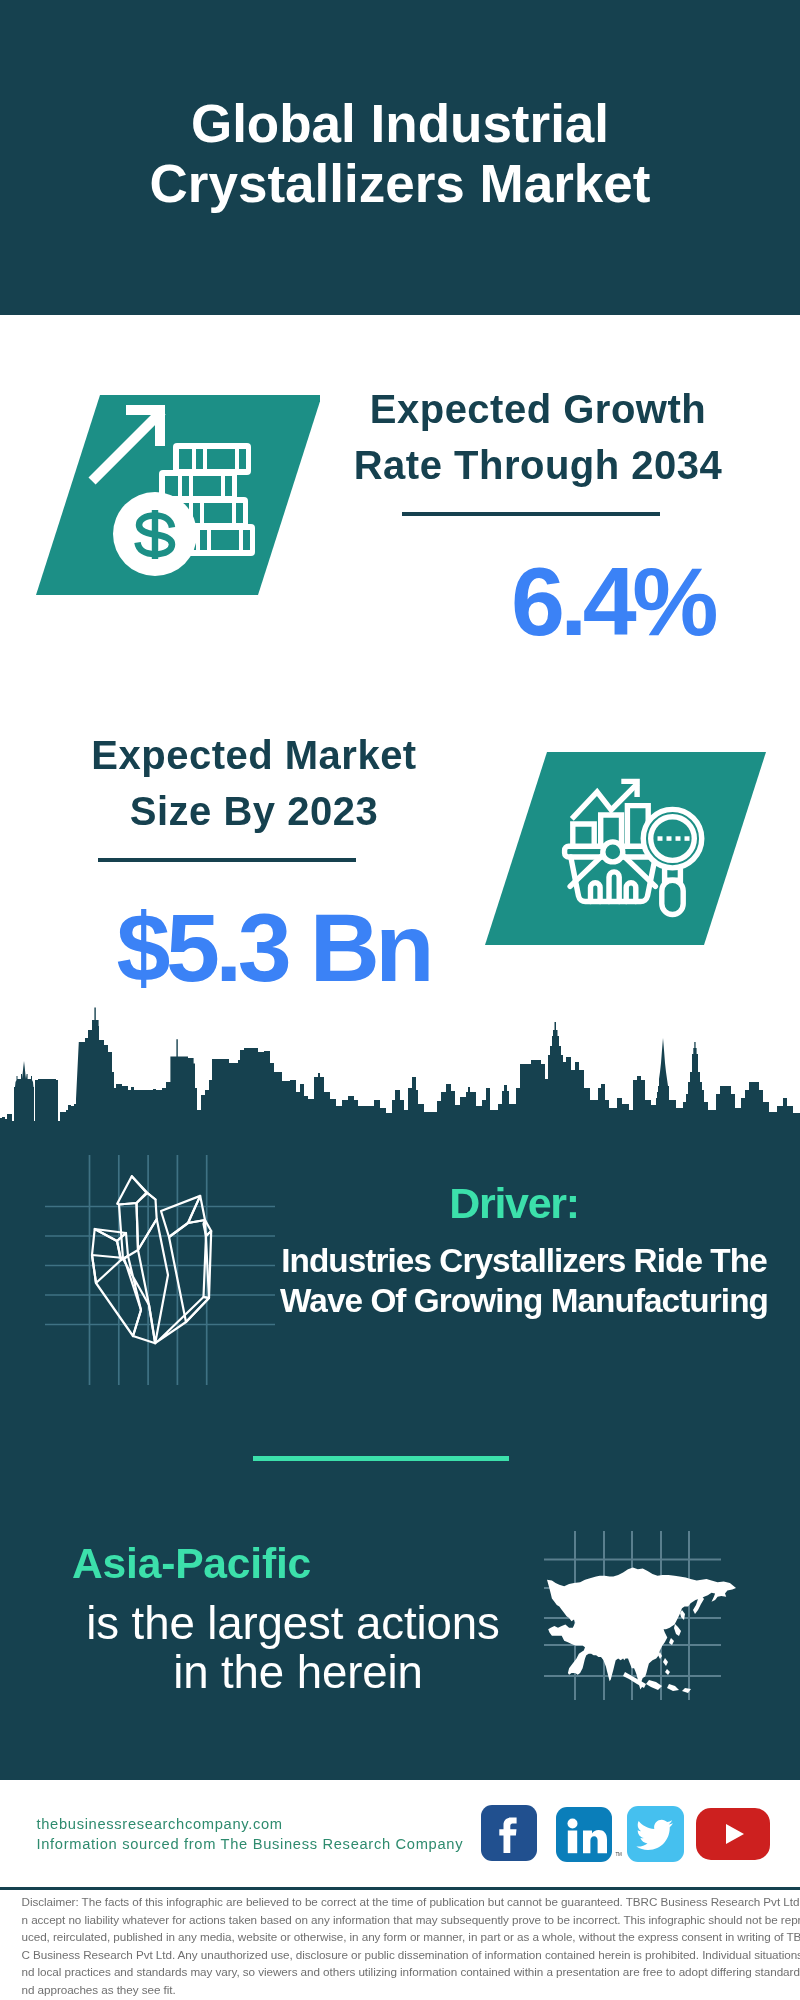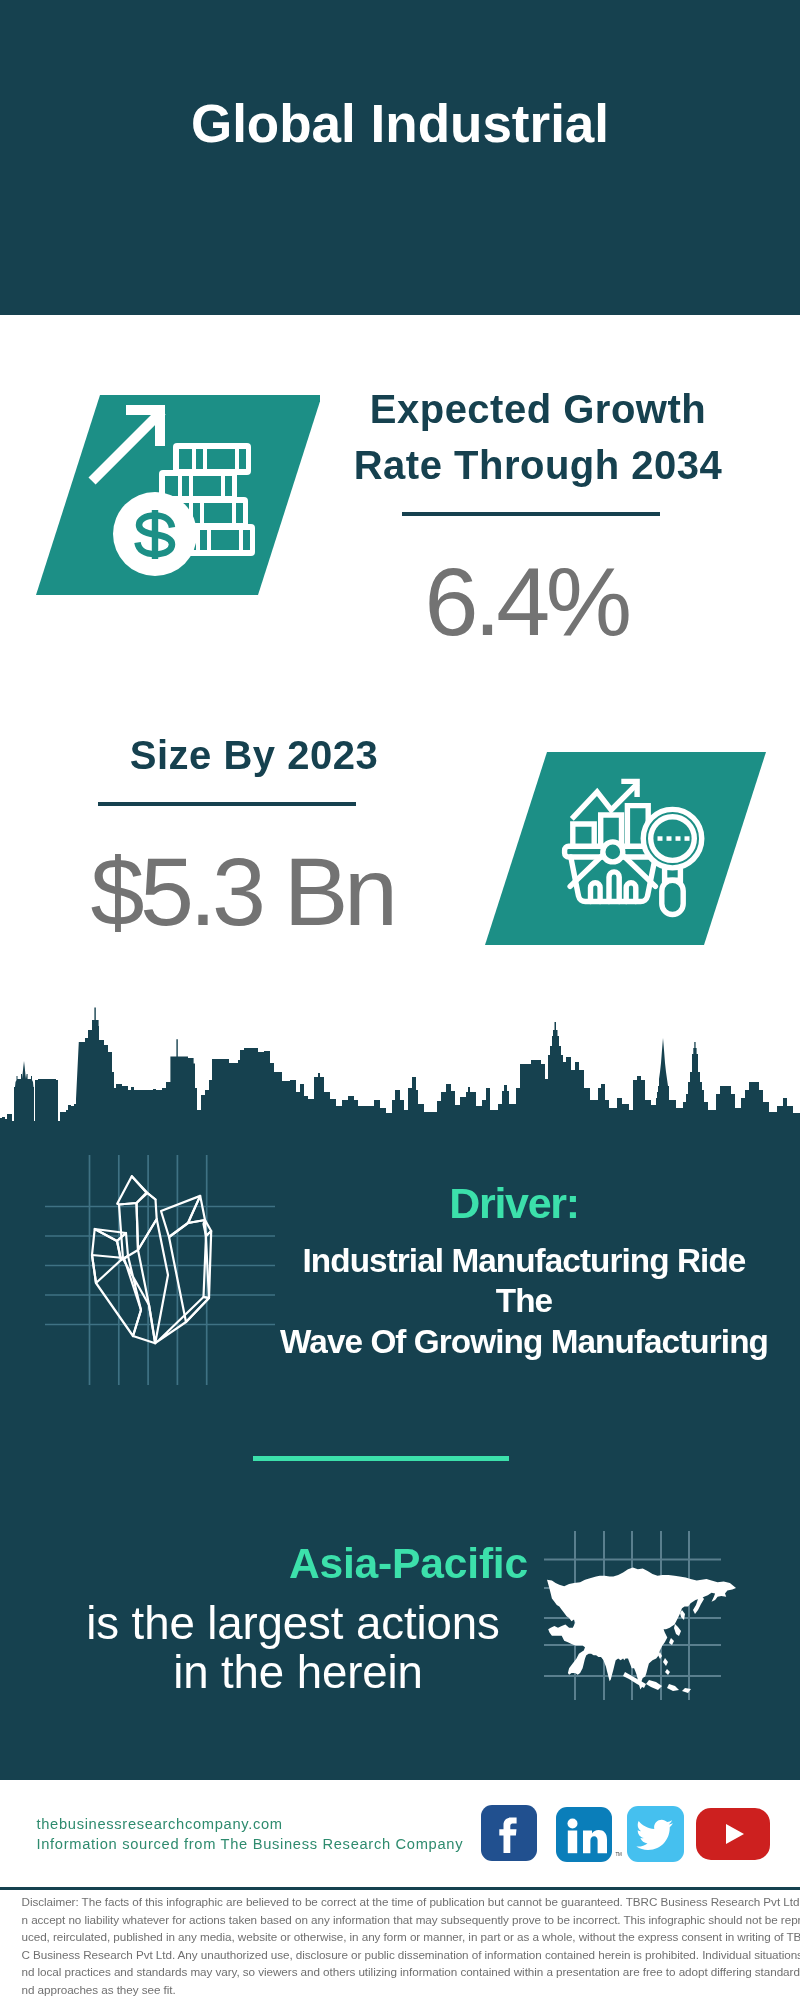--- a/index.html
+++ b/index.html
@@ -8,39 +8,39 @@
   .page { position:relative; width:800px; height:2000px; background:#fff; }
 
   
   .header { position:absolute; left:0; top:0; width:800px; height:315px; background:#16414f; }
   .header-title { position:absolute; left:0; top:94px; width:800px; text-align:center;
       font-size:53px; font-weight:bold; color:#ffffff; line-height:60px; }
 
   
   .stat-label { font-size:40px; font-weight:bold; color:#16414f; line-height:56px; text-align:center; letter-spacing:0.5px; }
   .stat-rule { height:4px; background:#16414f; }
-  .stat-value { font-size:97px; color:#737373; font-weight:400; text-align:center; line-height:97px; letter-spacing:-4.5px; }
+  .stat-value { font-size:97px; color:#3b82f6; font-weight:700; text-align:right; line-height:97px; letter-spacing:-4.5px; }
   .stat1-text { position:absolute; left:338px; top:381px; width:400px; }
   .stat1-text .stat-rule { width:258px; margin-left:64px; margin-top:19px; }
   .stat1-text .stat-value { margin-top:37px; padding-right:24px; }
   .stat2-text { position:absolute; left:54px; top:727px; width:400px; }
   .stat2-text .stat-rule { width:258px; margin-left:44px; margin-top:19px; }
   .stat2-text .stat-value { margin-top:37px; padding-right:24px; }
 
   
   .darkband { position:absolute; left:0; width:800px; background:#16414f; }
   .skyline { position:absolute; left:0; width:800px; }
 
   .driver-text { position:absolute; left:277px; top:1177px; width:494px; }
   .driver-head { font-size:43px; font-weight:bold; color:#3ce0ab; text-align:center; line-height:43px; letter-spacing:-1.3px; padding-top:5px; padding-right:20px;}
   .driver-body { font-size:33.3px; font-weight:bold; color:#ffffff; text-align:center; line-height:40.4px;
                  letter-spacing:-0.93px; margin-top:16px;}
   .divider { position:absolute; height:5px; background:#3ce0ab; left:253px; top:1456px; width:256px;}
   .region-text { position:absolute; left:58px; top:1543px; width:470px; }
-  .region-head { font-size:42.6px; font-weight:bold; color:#3ce0ab; text-align:right; line-height:41.6px; letter-spacing:-0.2px; padding-left:14px;}
+  .region-head { font-size:42.6px; font-weight:bold; color:#3ce0ab; text-align:left; line-height:41.6px; letter-spacing:-0.2px; padding-left:14px;}
   .region-body .rl2 { padding-left:10px; }
   .region-body { font-size:45.6px; color:#ffffff; text-align:center; line-height:49.1px; letter-spacing:-0.1px; margin-top:14px;}
 
   
   .footer { position:static; }
   .footer-src { position:absolute; left:36.5px; top:1814px; font-size:14.7px; color:#2e8b6e;
                 line-height:20px; letter-spacing:0.68px; white-space:nowrap;}
   .social { position:absolute; left:480px; top:1805px; }
   .sbtn { position:absolute; display:block; border-radius:11px; }
   .sbtn.fb { left:0.7px;  top:0.2px;  width:56.2px; height:56.2px; background:#21508f; }
@@ -53,20 +53,21 @@
                 line-height:17.5px; text-align:left; word-break:break-all;margin-left:16px;}
 </style>
 </head>
 <body>
 
 <div class="page">
 
   <div class="header">
     <div class="header-title">
       <div>Global Industrial</div>
+      <div>Crystallizers Market</div>
     </div>
   </div>
 
   <div class="stat1-block">
     <svg class="icon1" width="300" height="215" viewBox="0 0 300 215" style="position:absolute;left:20px;top:385px;">
       <polygon points="80,10 302,10 238,210 16,210" fill="#1c8f86"></polygon>
 
       <g fill="#ffffff">
         <path d="M106,20 L145,20 L145,30 L116,30 L116,20 Z"></path>
         <path d="M106,20 h39 v10 h-39 z"></path>
@@ -122,20 +123,21 @@
         <div>Rate Through 2034</div>
       </div>
       <div class="stat-rule r1"></div>
       <div class="stat-value">6.4%</div>
     </div>
   </div>
 
   <div class="stat2-block">
     <div class="stat2-text">
       <div class="stat-label">
+        <div>Expected Market</div>
         <div>Size By 2023</div>
       </div>
       <div class="stat-rule r2"></div>
       <div class="stat-value">$5.3 Bn</div>
     </div>
 
     <svg class="icon2" width="300" height="210" viewBox="0 0 300 210" style="position:absolute;left:470px;top:745px;">
       <polygon points="77,7 296,7 234,200 15,200" fill="#1c8f86"></polygon>
       <g fill="none" stroke="#ffffff" stroke-width="5.4" stroke-linejoin="miter" stroke-linecap="butt">
 
@@ -250,21 +252,21 @@
 
         <path d="M78,104 L83,101 L96,155 L88,181 L110.2,188.2 L104,150 Z"></path>
         <path d="M93,95 L111.7,64 L123,120 L110.2,188.2 L104,150 Z"></path>
         <path d="M110.2,188.2 L141,167 L164,143 L158.5,142 L114,185 Z"></path>
       </g>
     </svg>
 
     <div class="driver-text">
       <div class="driver-head">Driver:</div>
       <div class="driver-body">
-        <div>Industrial Manufacturing Ride The</div>
+        <div>Industries Crystallizers Ride The</div>
         <div>Wave Of Growing Manufacturing</div>
       </div>
     </div>
   </div>
 
   <div class="divider"></div>
 
   <div class="region-block">
     <div class="region-text">
       <div class="region-head">Asia-Pacific</div>

